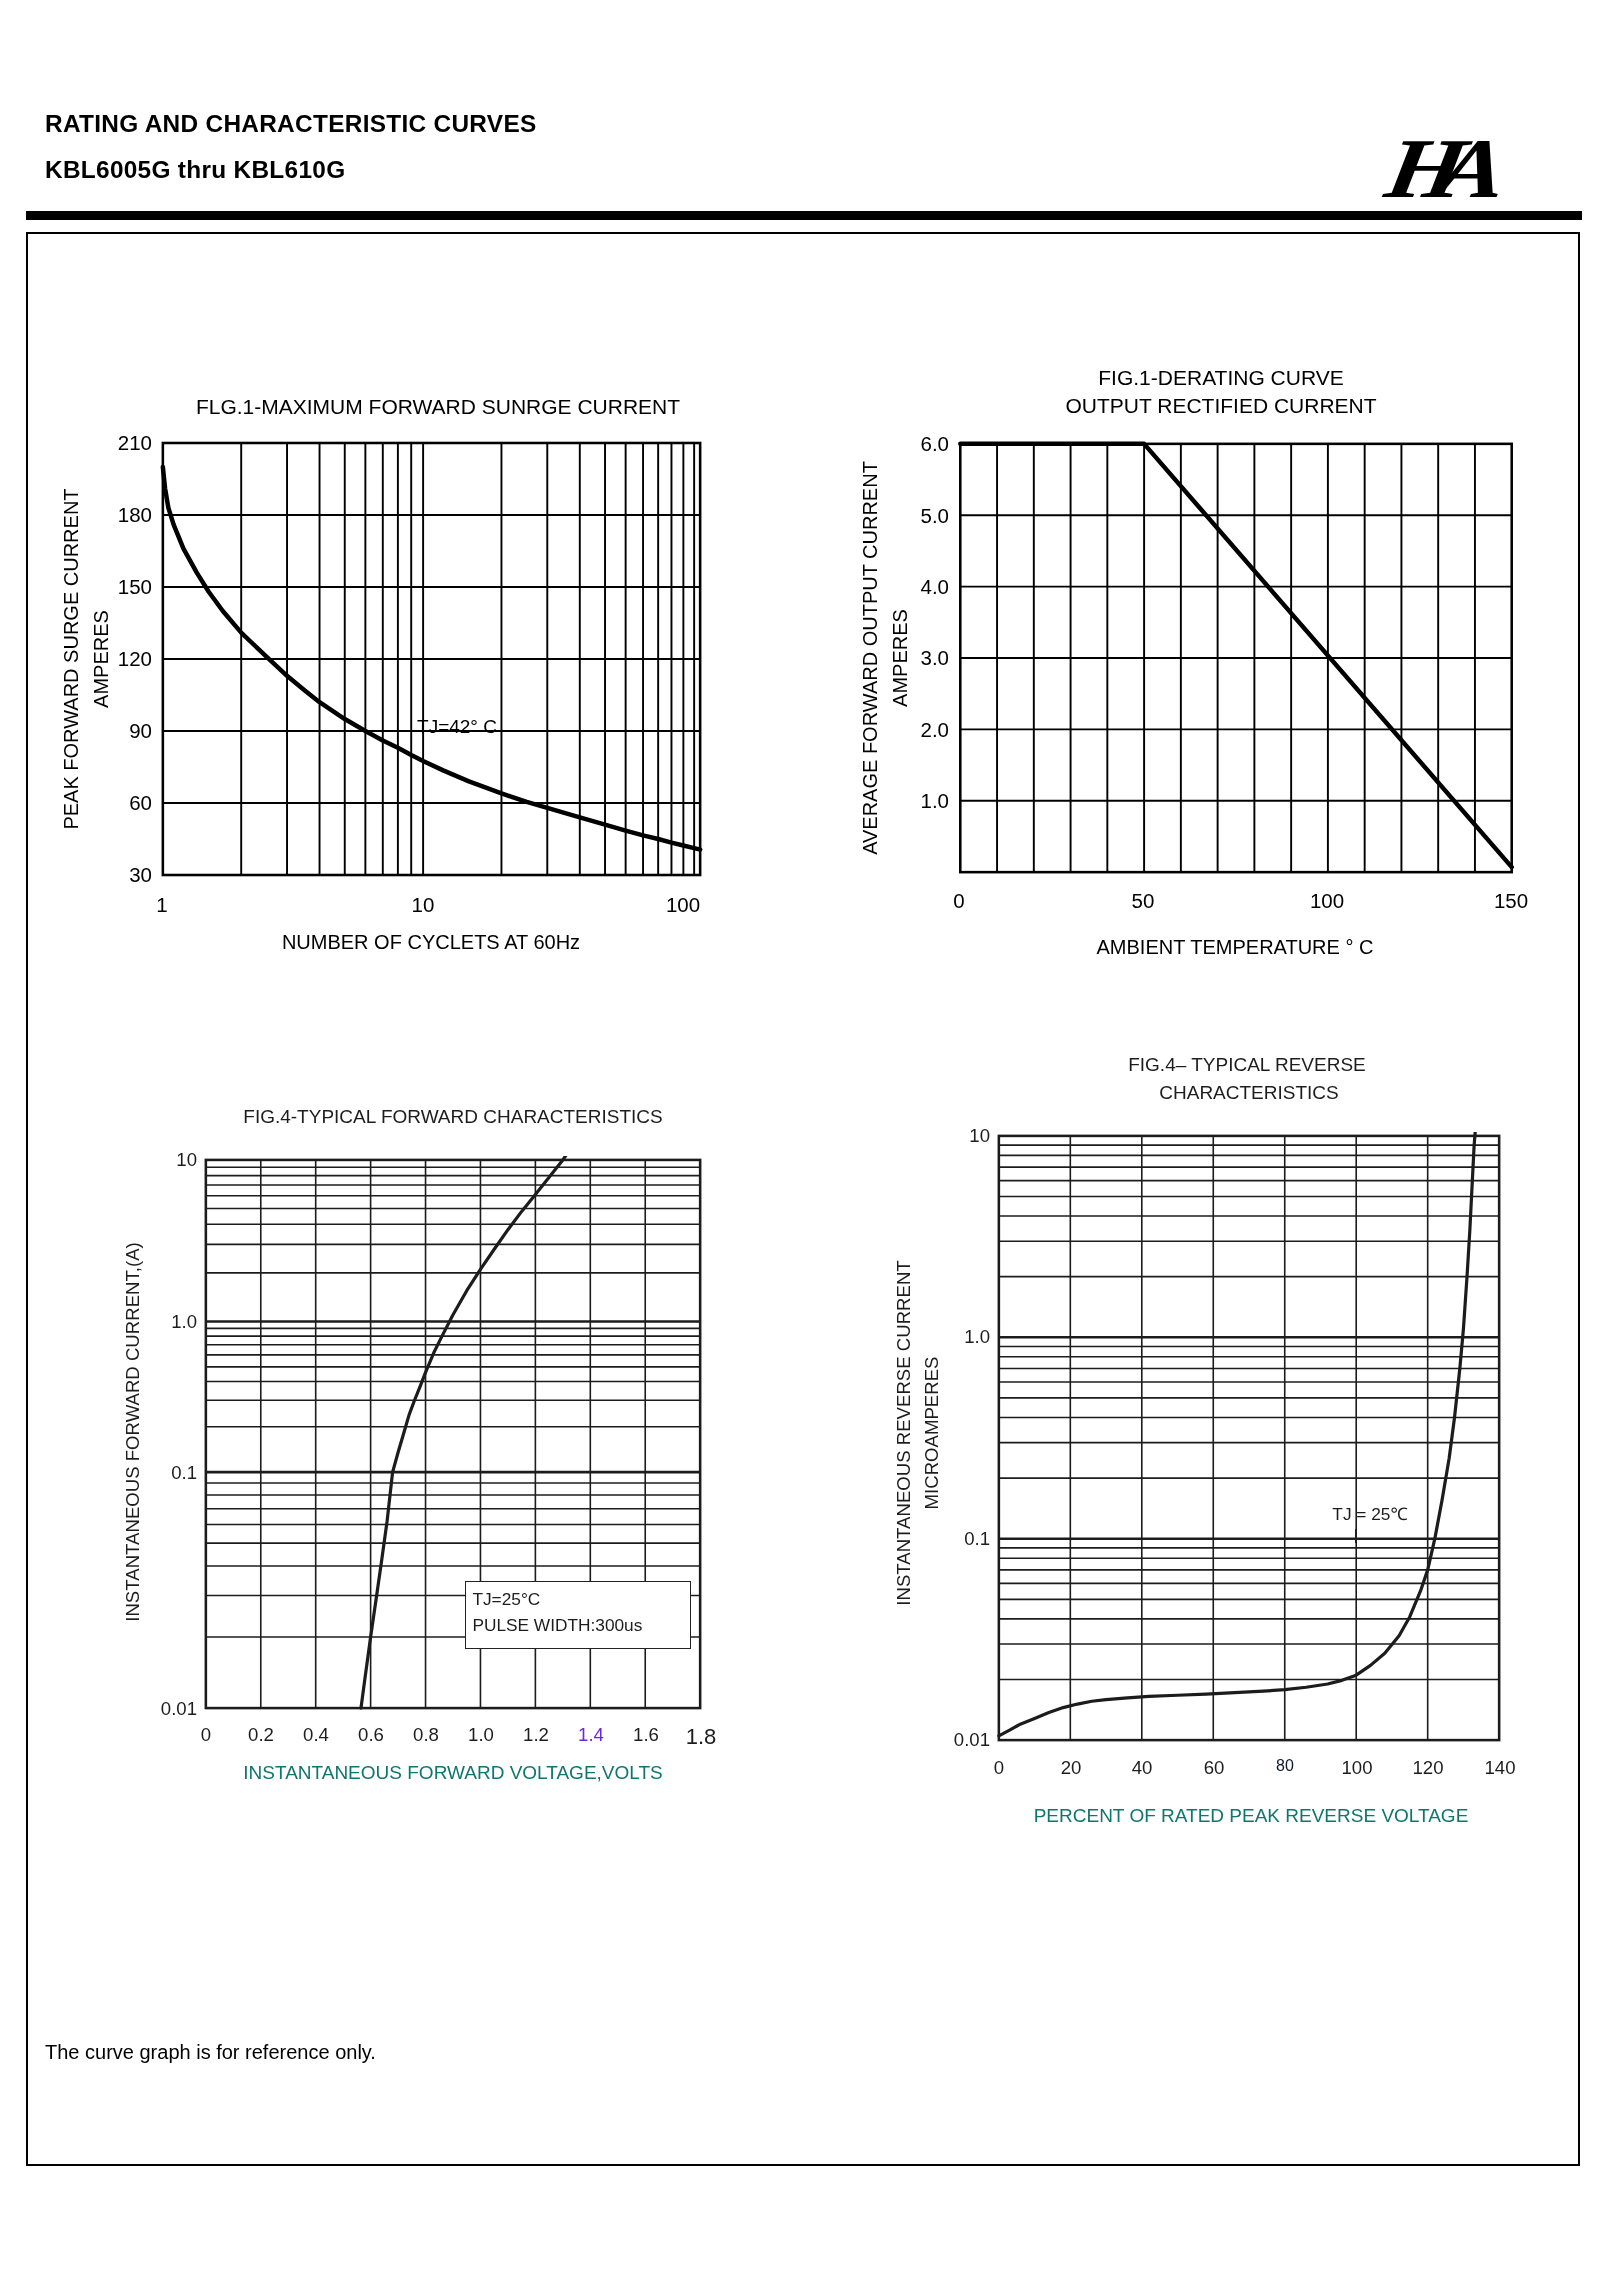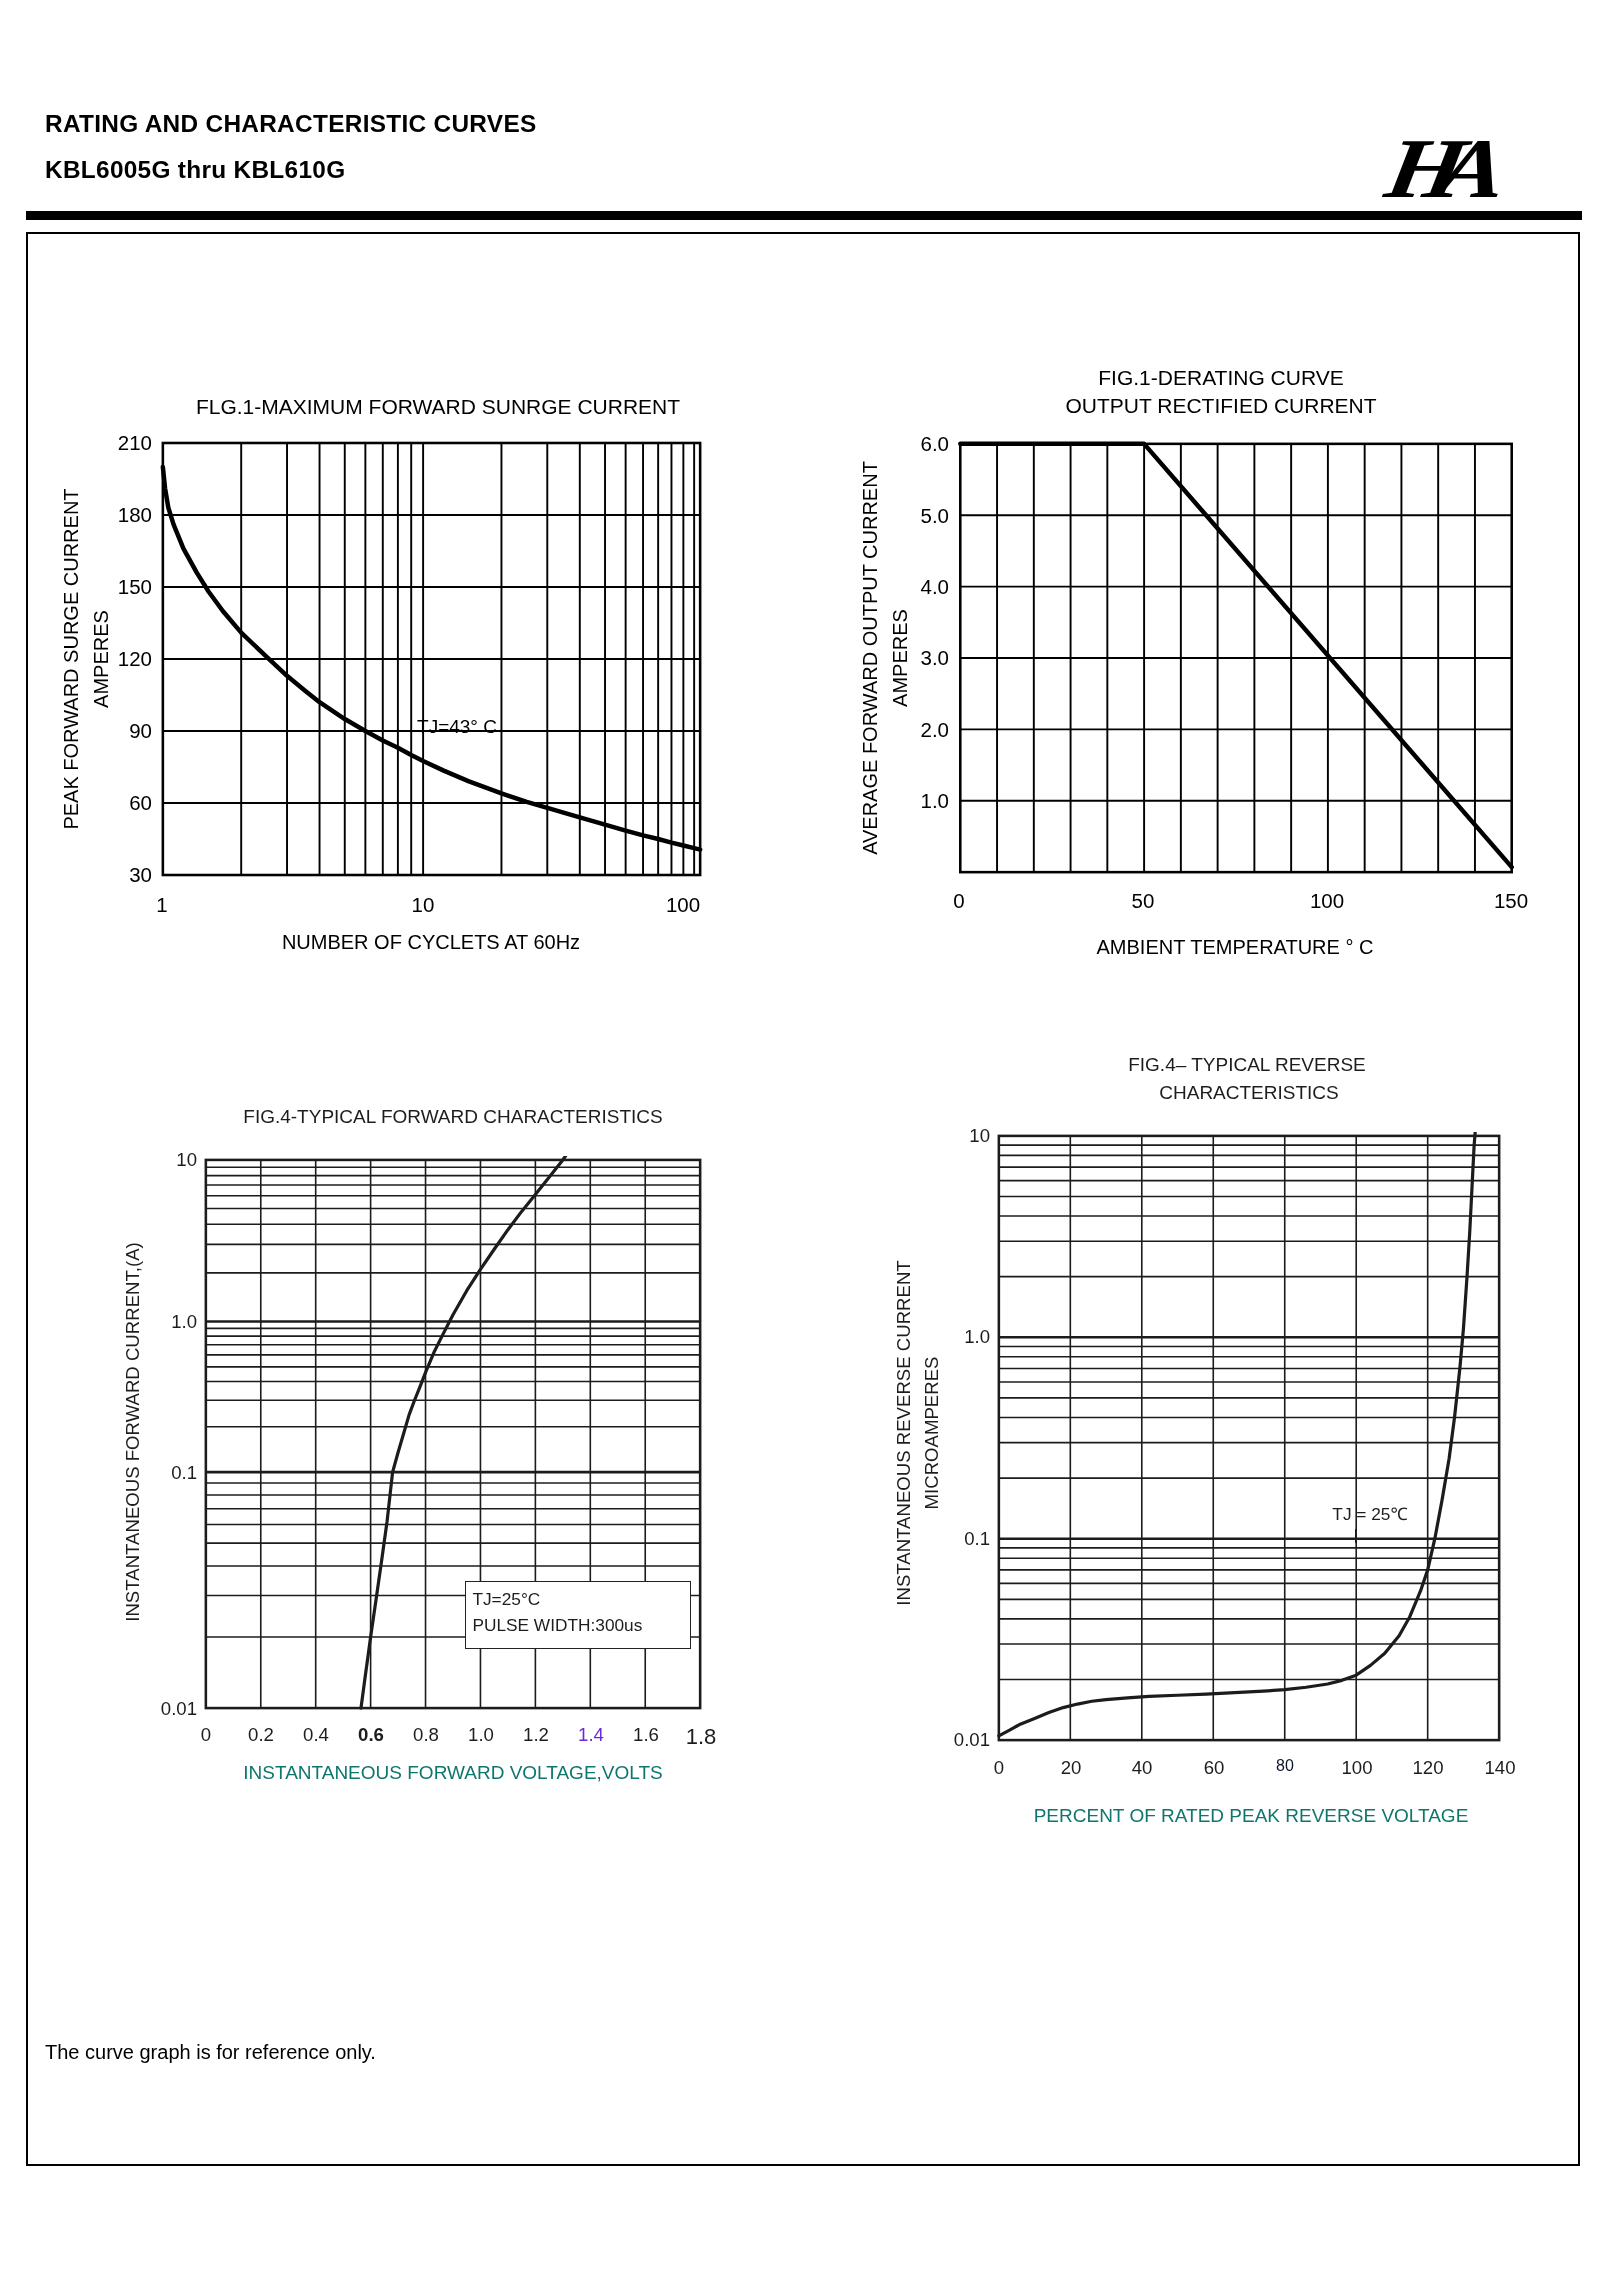--- a/index.html
+++ b/index.html
@@ -64,21 +64,21 @@
       <line x1="6" y1="342.5" x2="843" y2="342.5" stroke="#000" stroke-width="3"></line>
       <line x1="6" y1="230.33333333333331" x2="843" y2="230.33333333333331" stroke="#000" stroke-width="3"></line>
       <line x1="6" y1="118.16666666666666" x2="843" y2="118.16666666666666" stroke="#000" stroke-width="3"></line>
       <rect x="6" y="6" width="837" height="673" fill="none" stroke="#000" stroke-width="4"></rect>
       <path d="M6.0 43.4L9.5 77.0L14.6 107.0L22.8 133.1L38.1 170.5L58.8 207.9L77.4 237.8L99.4 267.7L128.0 301.4L167.3 338.8L199.4 368.7L226.6 391.1L250.1 409.8L289.4 436.0L321.5 454.7L348.6 469.6L372.1 480.8L392.9 492.1L411.4 501.4L443.5 516.4L482.8 533.2L533.5 551.9L572.8 565.0L604.9 574.3L655.5 589.3L694.8 600.5L726.9 609.8L754.1 617.3L777.6 622.9L798.3 628.5L816.9 633.0L833.6 637.1L843.0 639.4" fill="none" stroke="#000" stroke-width="7" stroke-linecap="round" stroke-linejoin="round"></path>
     </svg>
   <div class="abs ctitle" style="left:438px;top:395px;">FLG.1-MAXIMUM FORWARD SUNRGE CURRENT</div>
   <div class="abs ylab" style="left:71px;top:659px;">PEAK FORWARD SURGE CURRENT</div>
   <div class="abs ylab" style="left:101px;top:659px;">AMPERES</div>
   <div class="abs axlabel" style="left:431px;top:931px;">NUMBER OF CYCLETS AT 60Hz</div>
-  <div class="abs anno1" style="left:457px;top:727px;">TJ=43° C</div>
+  <div class="abs anno1" style="left:457px;top:727px;">TJ=42° C</div>
 
   <svg class="chart" viewBox="0 0 872 680" style="left: 956px; top: 440px; width: 560px; height: 436px;">
       <line x1="63.333333333333336" y1="6" x2="63.333333333333336" y2="674" stroke="#000" stroke-width="3"></line>
       <line x1="120.66666666666667" y1="6" x2="120.66666666666667" y2="674" stroke="#000" stroke-width="3"></line>
       <line x1="178" y1="6" x2="178" y2="674" stroke="#000" stroke-width="3"></line>
       <line x1="235.33333333333334" y1="6" x2="235.33333333333334" y2="674" stroke="#000" stroke-width="3"></line>
       <line x1="292.66666666666663" y1="6" x2="292.66666666666663" y2="674" stroke="#000" stroke-width="3"></line>
       <line x1="350" y1="6" x2="350" y2="674" stroke="#000" stroke-width="3"></line>
       <line x1="407.3333333333333" y1="6" x2="407.3333333333333" y2="674" stroke="#000" stroke-width="3"></line>
       <line x1="464.6666666666667" y1="6" x2="464.6666666666667" y2="674" stroke="#000" stroke-width="3"></line>
@@ -210,21 +210,21 @@
     <div class="tick" style="left: 1511px; top: 889px; font-size: 20.5px; color: rgb(0, 0, 0); transform: translateX(-50%);">150</div>
     <div class="tick" style="left: 949px; top: 444px; font-size: 20.5px; color: rgb(0, 0, 0); transform: translate(-100%, -50%);">6.0</div>
     <div class="tick" style="left: 949px; top: 516px; font-size: 20.5px; color: rgb(0, 0, 0); transform: translate(-100%, -50%);">5.0</div>
     <div class="tick" style="left: 949px; top: 587px; font-size: 20.5px; color: rgb(0, 0, 0); transform: translate(-100%, -50%);">4.0</div>
     <div class="tick" style="left: 949px; top: 658px; font-size: 20.5px; color: rgb(0, 0, 0); transform: translate(-100%, -50%);">3.0</div>
     <div class="tick" style="left: 949px; top: 730px; font-size: 20.5px; color: rgb(0, 0, 0); transform: translate(-100%, -50%);">2.0</div>
     <div class="tick" style="left: 949px; top: 801px; font-size: 20.5px; color: rgb(0, 0, 0); transform: translate(-100%, -50%);">1.0</div>
     <div class="tick" style="left: 206px; top: 1724px; font-size: 18.6px; color: rgb(29, 29, 29); transform: translateX(-50%);">0</div>
     <div class="tick" style="left: 261px; top: 1724px; font-size: 18.6px; color: rgb(29, 29, 29); transform: translateX(-50%);">0.2</div>
     <div class="tick" style="left: 316px; top: 1724px; font-size: 18.6px; color: rgb(29, 29, 29); transform: translateX(-50%);">0.4</div>
-    <div class="tick" style="left: 371px; top: 1724px; font-size: 18.6px; color: rgb(29, 29, 29); transform: translateX(-50%); font-weight: bold;">0.6</div>
+    <div class="tick" style="left: 371px; top: 1724px; font-size: 18.6px; color: rgb(29, 29, 29); transform: translateX(-50%);">0.6</div>
     <div class="tick" style="left: 426px; top: 1724px; font-size: 18.6px; color: rgb(29, 29, 29); transform: translateX(-50%);">0.8</div>
     <div class="tick" style="left: 481px; top: 1724px; font-size: 18.6px; color: rgb(29, 29, 29); transform: translateX(-50%);">1.0</div>
     <div class="tick" style="left: 536px; top: 1724px; font-size: 18.6px; color: rgb(29, 29, 29); transform: translateX(-50%);">1.2</div>
     <div class="tick" style="left: 591px; top: 1724px; font-size: 18.6px; color: #6d28d9; transform: translateX(-50%);">1.4</div>
     <div class="tick" style="left: 646px; top: 1724px; font-size: 18.6px; color: rgb(29, 29, 29); transform: translateX(-50%);">1.6</div>
     <div class="tick" style="left: 701px; top: 1724px; font-size: 22px; color: rgb(29, 29, 29); transform: translateX(-50%);">1.8</div>
     <div class="tick" style="left: 197px; top: 1160px; font-size: 18.6px; color: rgb(29, 29, 29); transform: translate(-100%, -50%);">10</div>
     <div class="tick" style="left: 197px; top: 1322px; font-size: 18.6px; color: rgb(29, 29, 29); transform: translate(-100%, -50%);">1.0</div>
     <div class="tick" style="left: 197px; top: 1473px; font-size: 18.6px; color: rgb(29, 29, 29); transform: translate(-100%, -50%);">0.1</div>
     <div class="tick" style="left: 197px; top: 1709px; font-size: 18.6px; color: rgb(29, 29, 29); transform: translate(-100%, -50%);">0.01</div>

